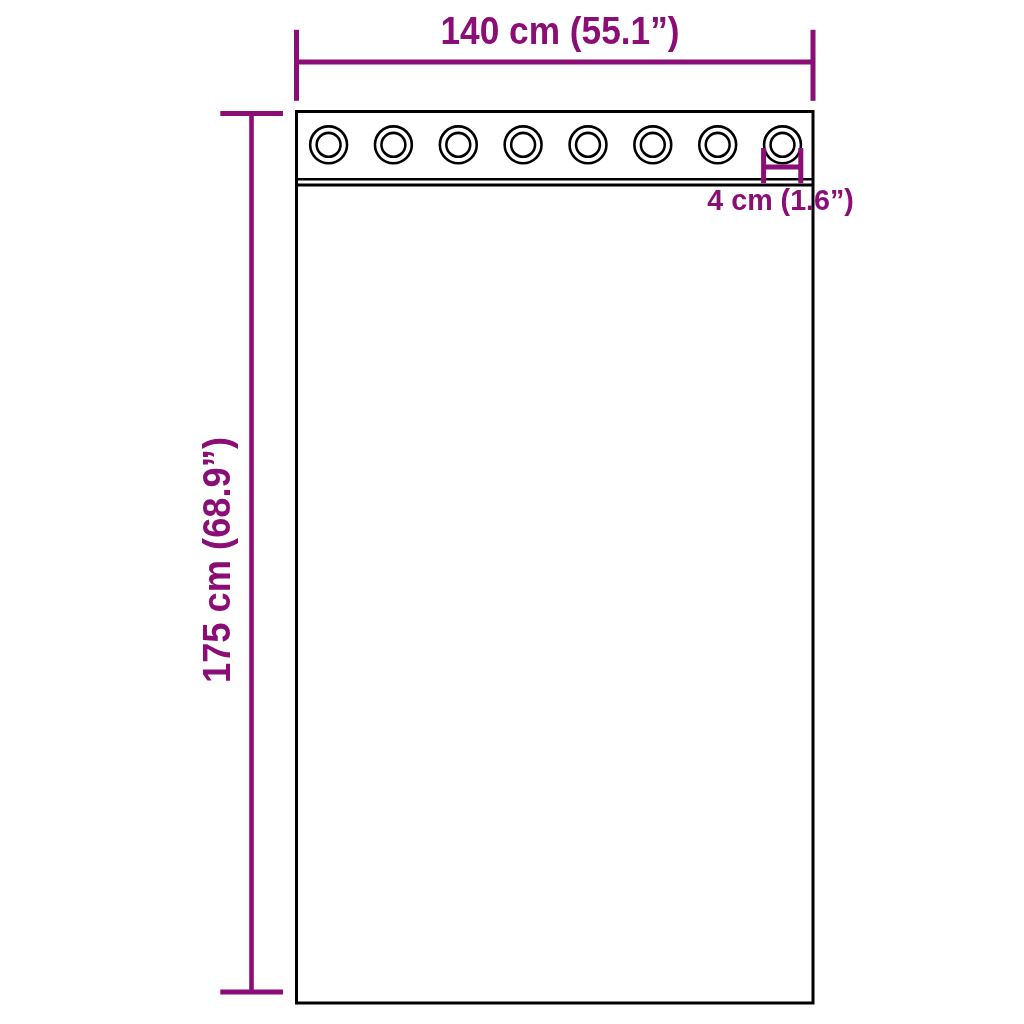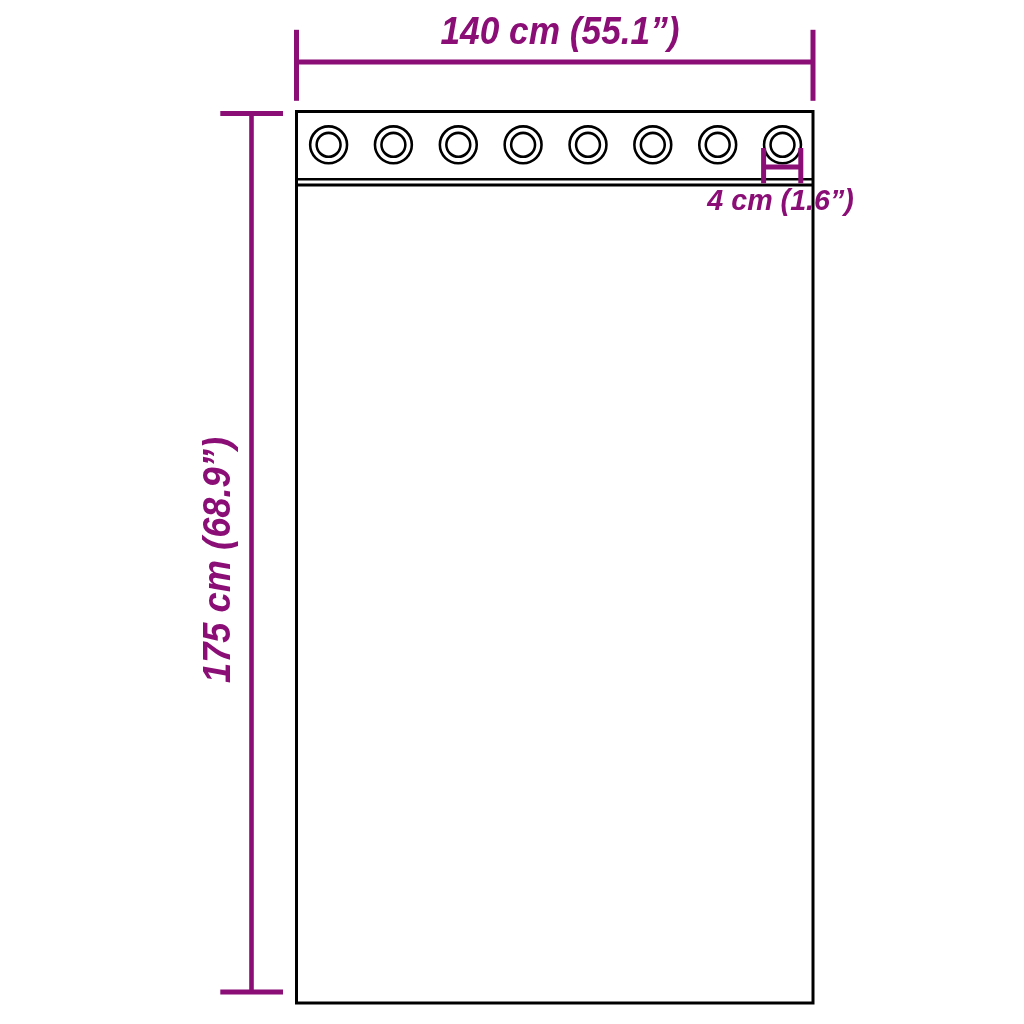--- a/index.html
+++ b/index.html
@@ -1,16 +1,16 @@
 <!DOCTYPE html>
 <html><head>
 <meta charset="utf-8">
 <style>
 html,body{margin:0;padding:0;background:#fff;}
-#wrap{width:1024px;height:1024px;position:relative;background:#d946ef;overflow:hidden;font-style:italic;}
+#wrap{width:1024px;height:1024px;position:relative;background:#d946ef;overflow:hidden;}
 svg{display:block;}
 text{font-family:"Liberation Sans",sans-serif;font-weight:bold;fill:#8A0E76;}
 </style>
 </head>
 <body>
 <div id="wrap">
 <svg width="1024" height="1024" viewBox="0 0 1024 1024">
   <rect x="0" y="0" width="1024" height="1024" fill="#ffffff"></rect>
 
   <rect x="296.5" y="111.5" width="516.5" height="891.5" fill="#ffffff" stroke="#000000" stroke-width="3"></rect>

